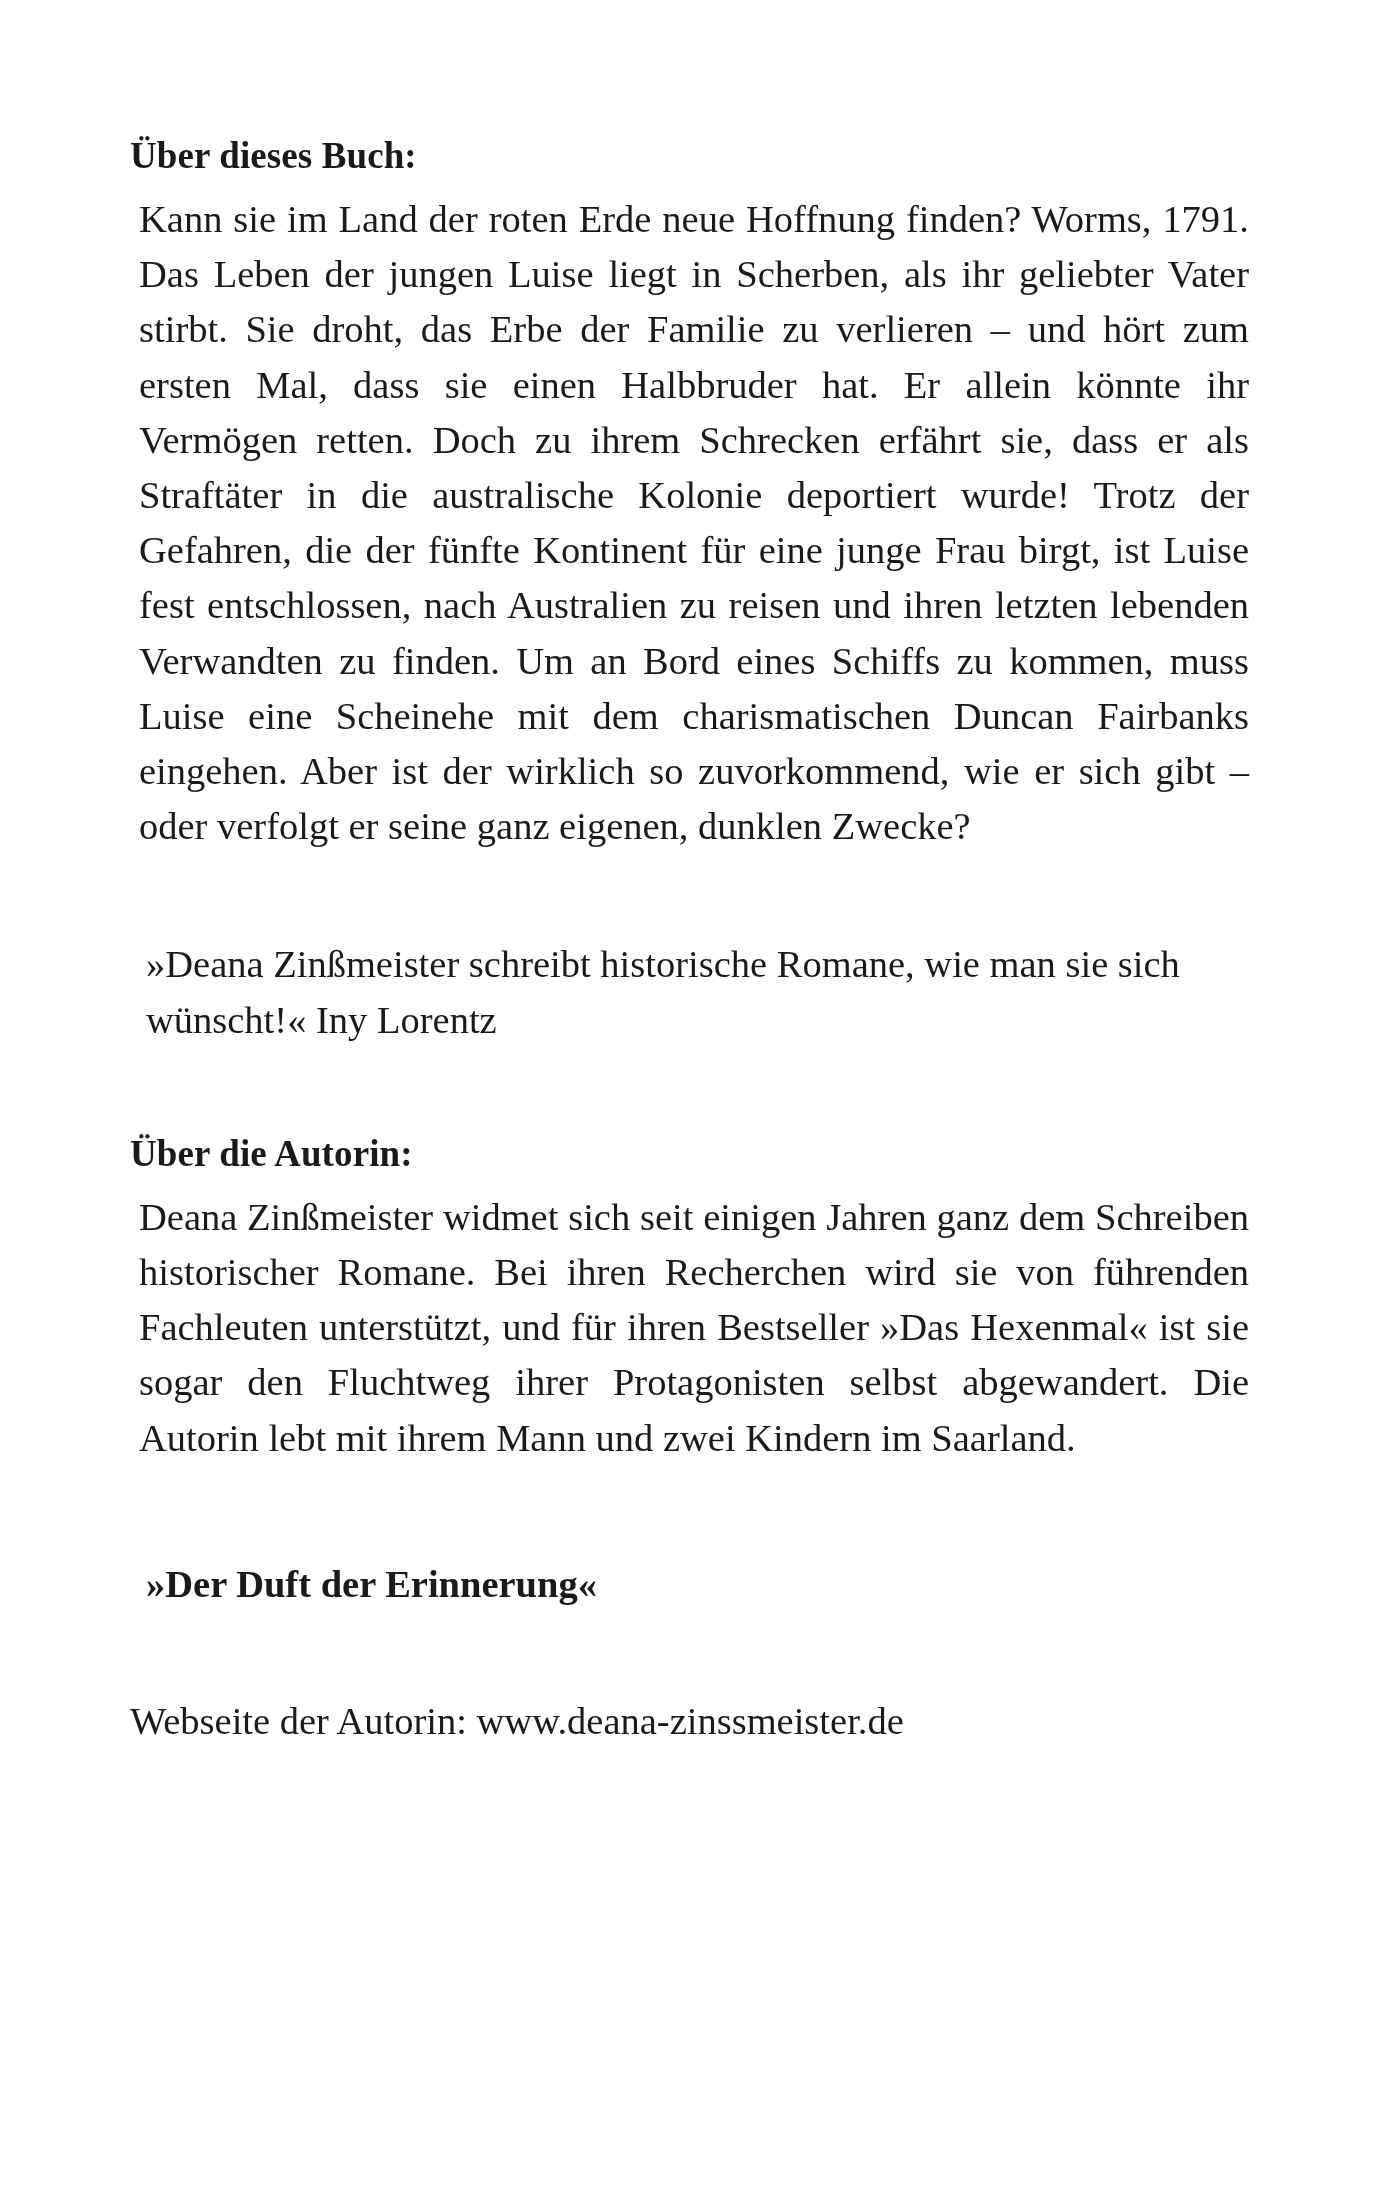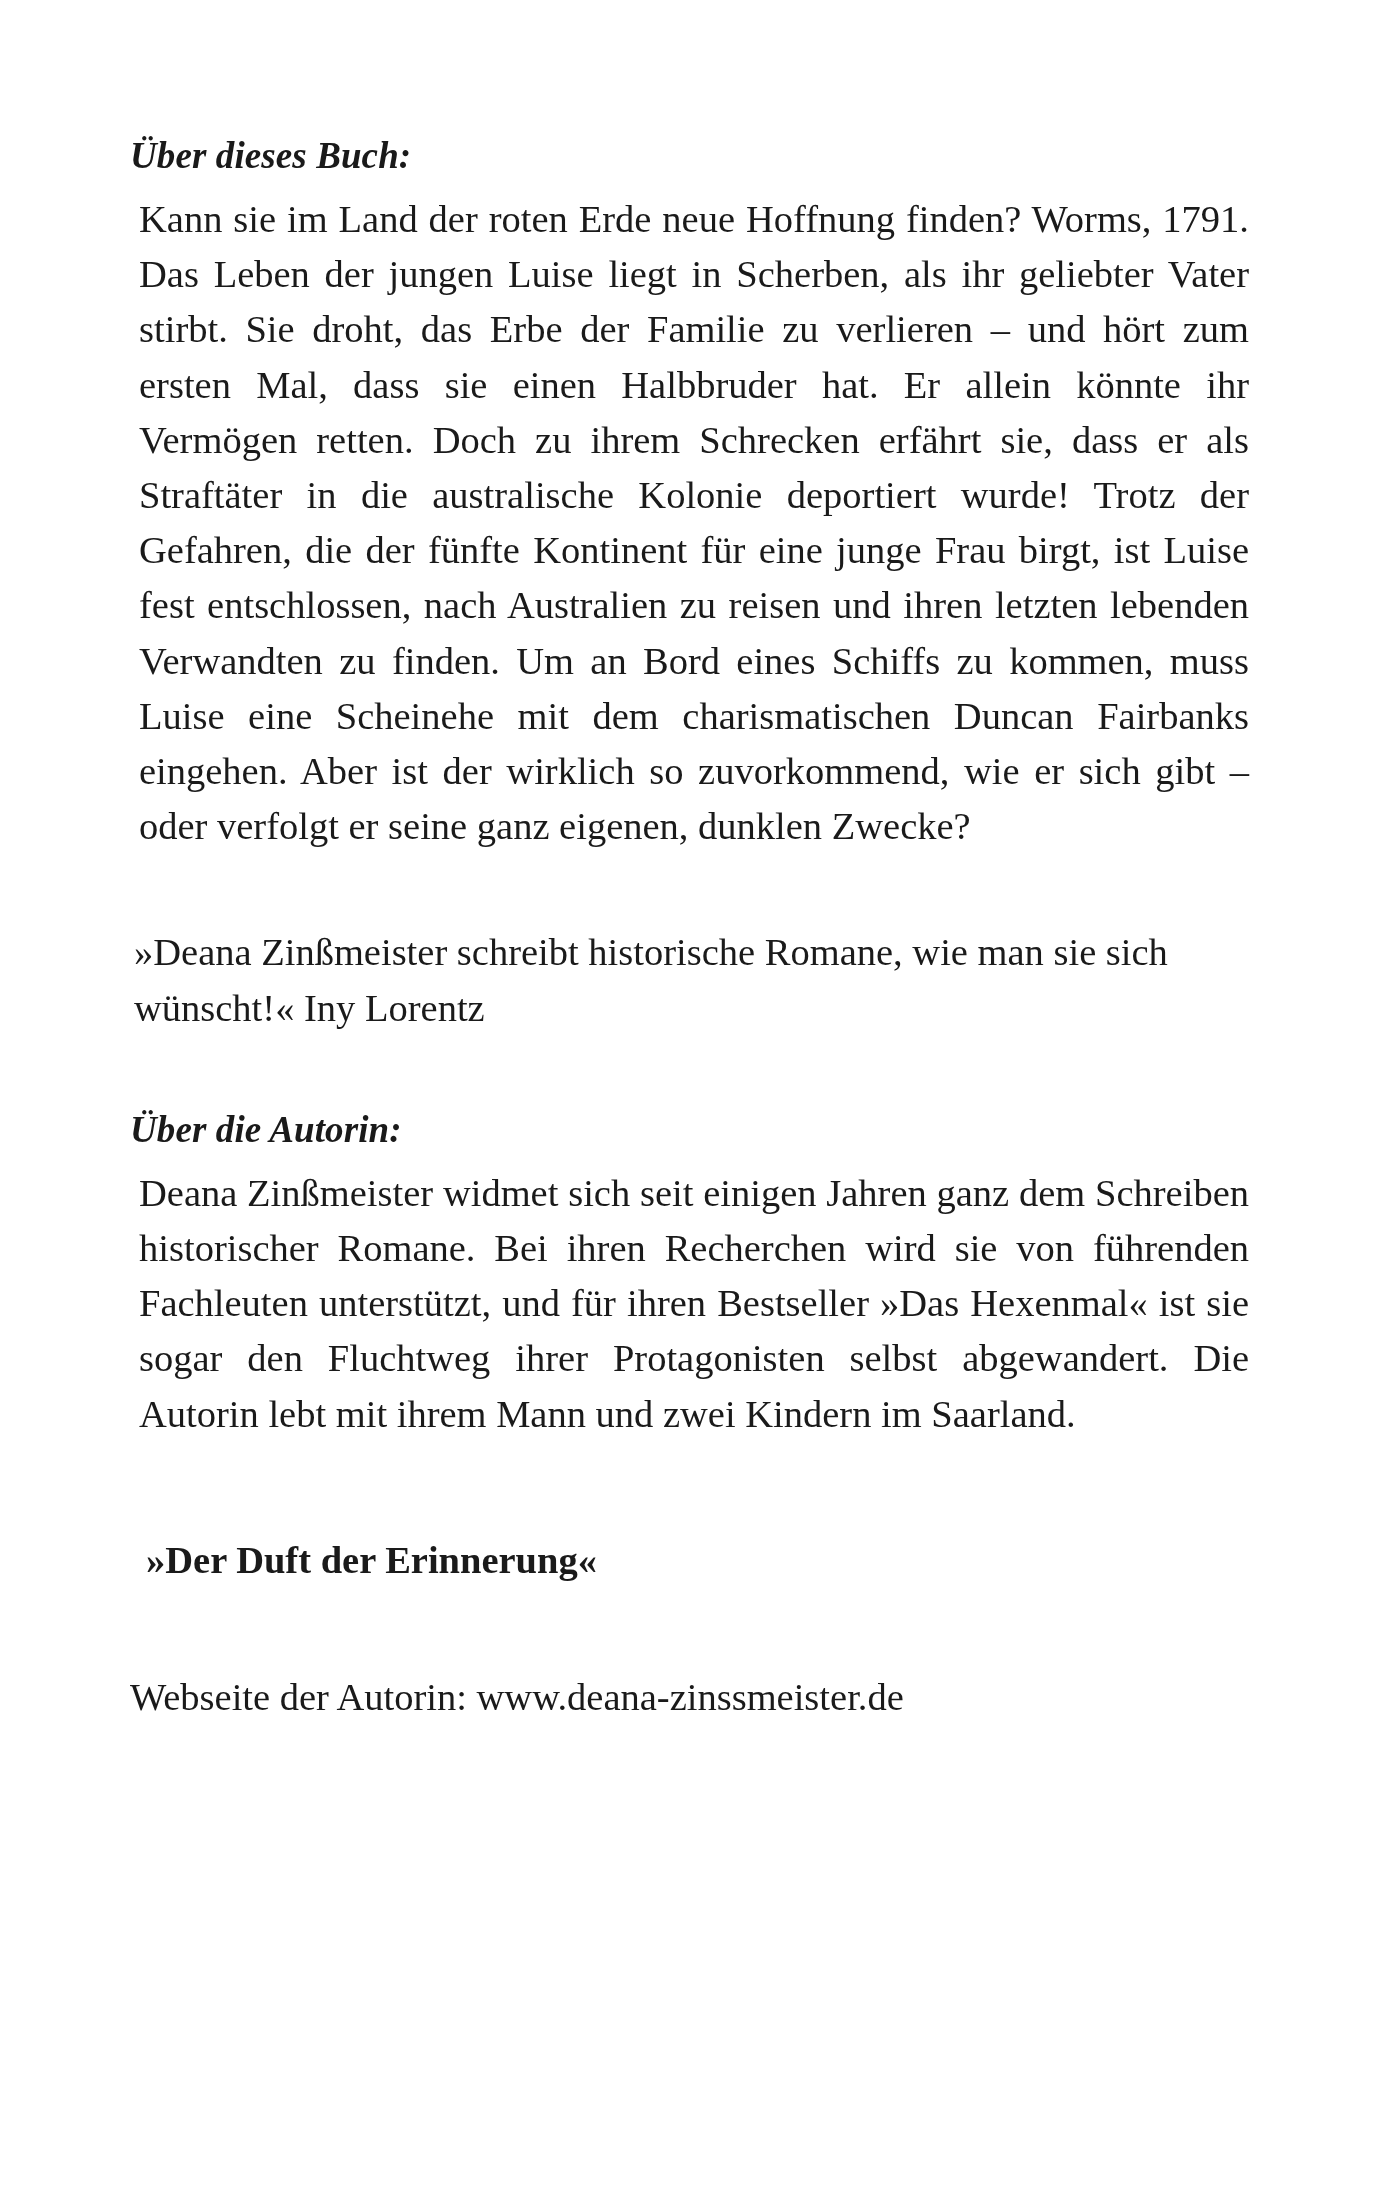--- a/index.html
+++ b/index.html
@@ -24,21 +24,20 @@
   }
 
   .content {
     position: absolute;
     left: 130px;
     top: 128px;
     width: 1128px;
   }
 
   .heading {
-    font-style: italic;
     font-size: 37px;
     line-height: 55px;
     letter-spacing: 0.1px;
     margin: 0 0 2px 0;
     text-align: left;
   }
 
   .para {
     font-size: 38.5px;
     line-height: 55.2px;
@@ -49,21 +48,21 @@
     -webkit-hyphens: none;
   }
   .gap-md { height: 58px; }
   .gap-lg { height: 62px; }
   .gap-xl { height: 66px; }
 
   .blockquote {
     font-size: 38.5px;
     line-height: 55.2px;
     text-align: left;
-    margin: 4px;
+    margin: 16px;
   }
 
   .titles-list {
     font-size: 38.5px;
     line-height: 55.2px;
     text-align: left;
     margin: 16px;
     font-weight: bold;
   }
 

